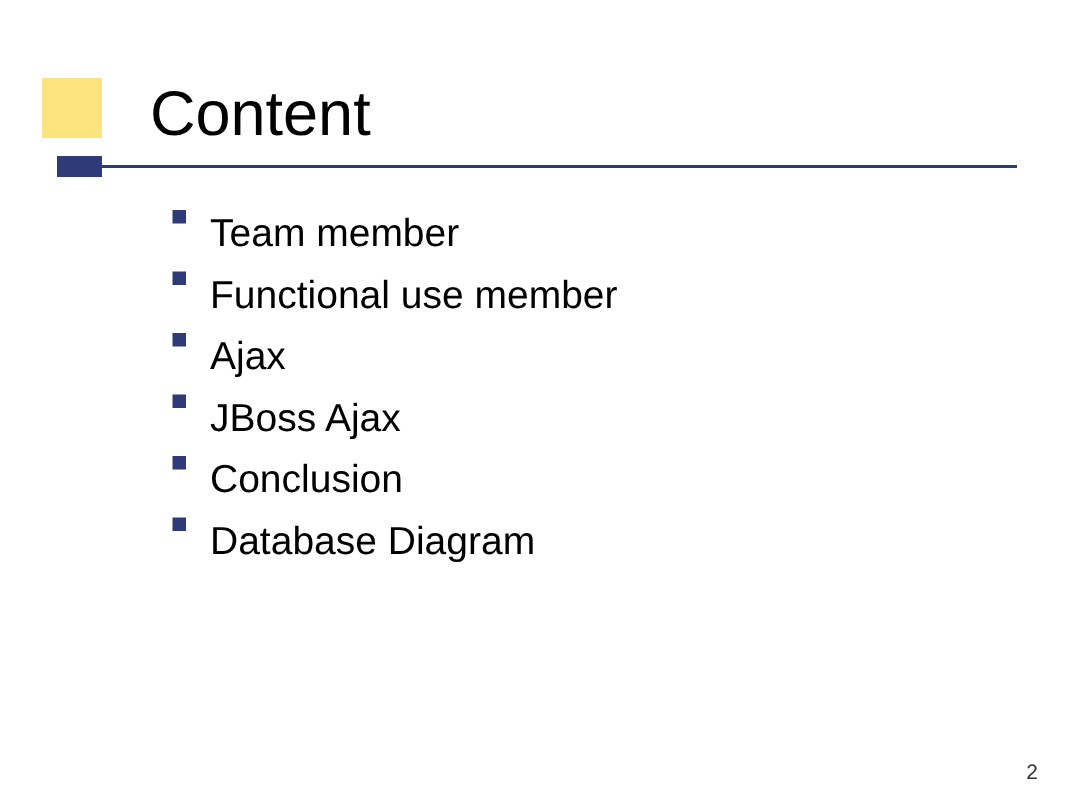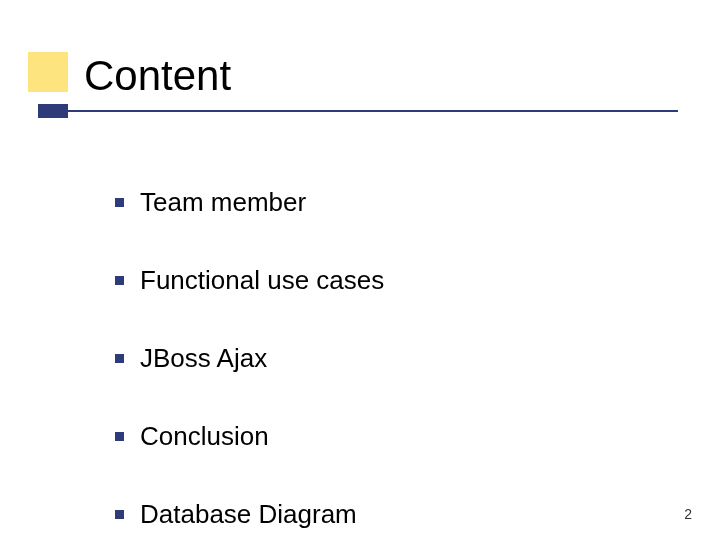--- a/index.html
+++ b/index.html
@@ -20,21 +20,21 @@
       position: absolute;
       top: 0;
       left: 0;
       width: 40px;
       height: 40px;
       background: #fde47f;
     }
     .slide-title {
       position: absolute;
       top: 0;
-      left: 56px;
+      left: 72px;
       font-size: 42px;
       font-weight: 400;
       color: #000;
       white-space: nowrap;
     }
     .underline {
       position: absolute;
       top: 110px;
       left: 38px;
       width: 640px;
@@ -51,23 +51,22 @@
       background: #2f3b78;
     }
     .bullet-list {
       position: absolute;
       top: 140px;
       left: 115px;
       list-style: none;
     }
     .bullet-list li {
       display: flex;
-      align-items: center;
+      align-items: flex-start;
       margin-bottom: 10px;
-      margin-top: 47px;
     }
     .bullet {
       width: 9px;
       height: 9px;
       background: #2f3b78;
       margin-right: 16px;
       flex-shrink: 0;
     }
     .bullet-text {
       font-size: 26px;
@@ -91,21 +90,25 @@
 
 <div class="underline"></div>
 
 <ul class="bullet-list">
   <li>
     <span class="bullet"></span>
     <span class="bullet-text">Team member</span>
   </li>
   <li>
     <span class="bullet"></span>
-    <span class="bullet-text">Functional use cases</span>
+    <span class="bullet-text">Functional use member</span>
+  </li>
+  <li>
+    <span class="bullet"></span>
+    <span class="bullet-text">Ajax</span>
   </li>
   <li>
     <span class="bullet"></span>
     <span class="bullet-text">JBoss Ajax</span>
   </li>
   <li>
     <span class="bullet"></span>
     <span class="bullet-text">Conclusion</span>
   </li>
   <li>

